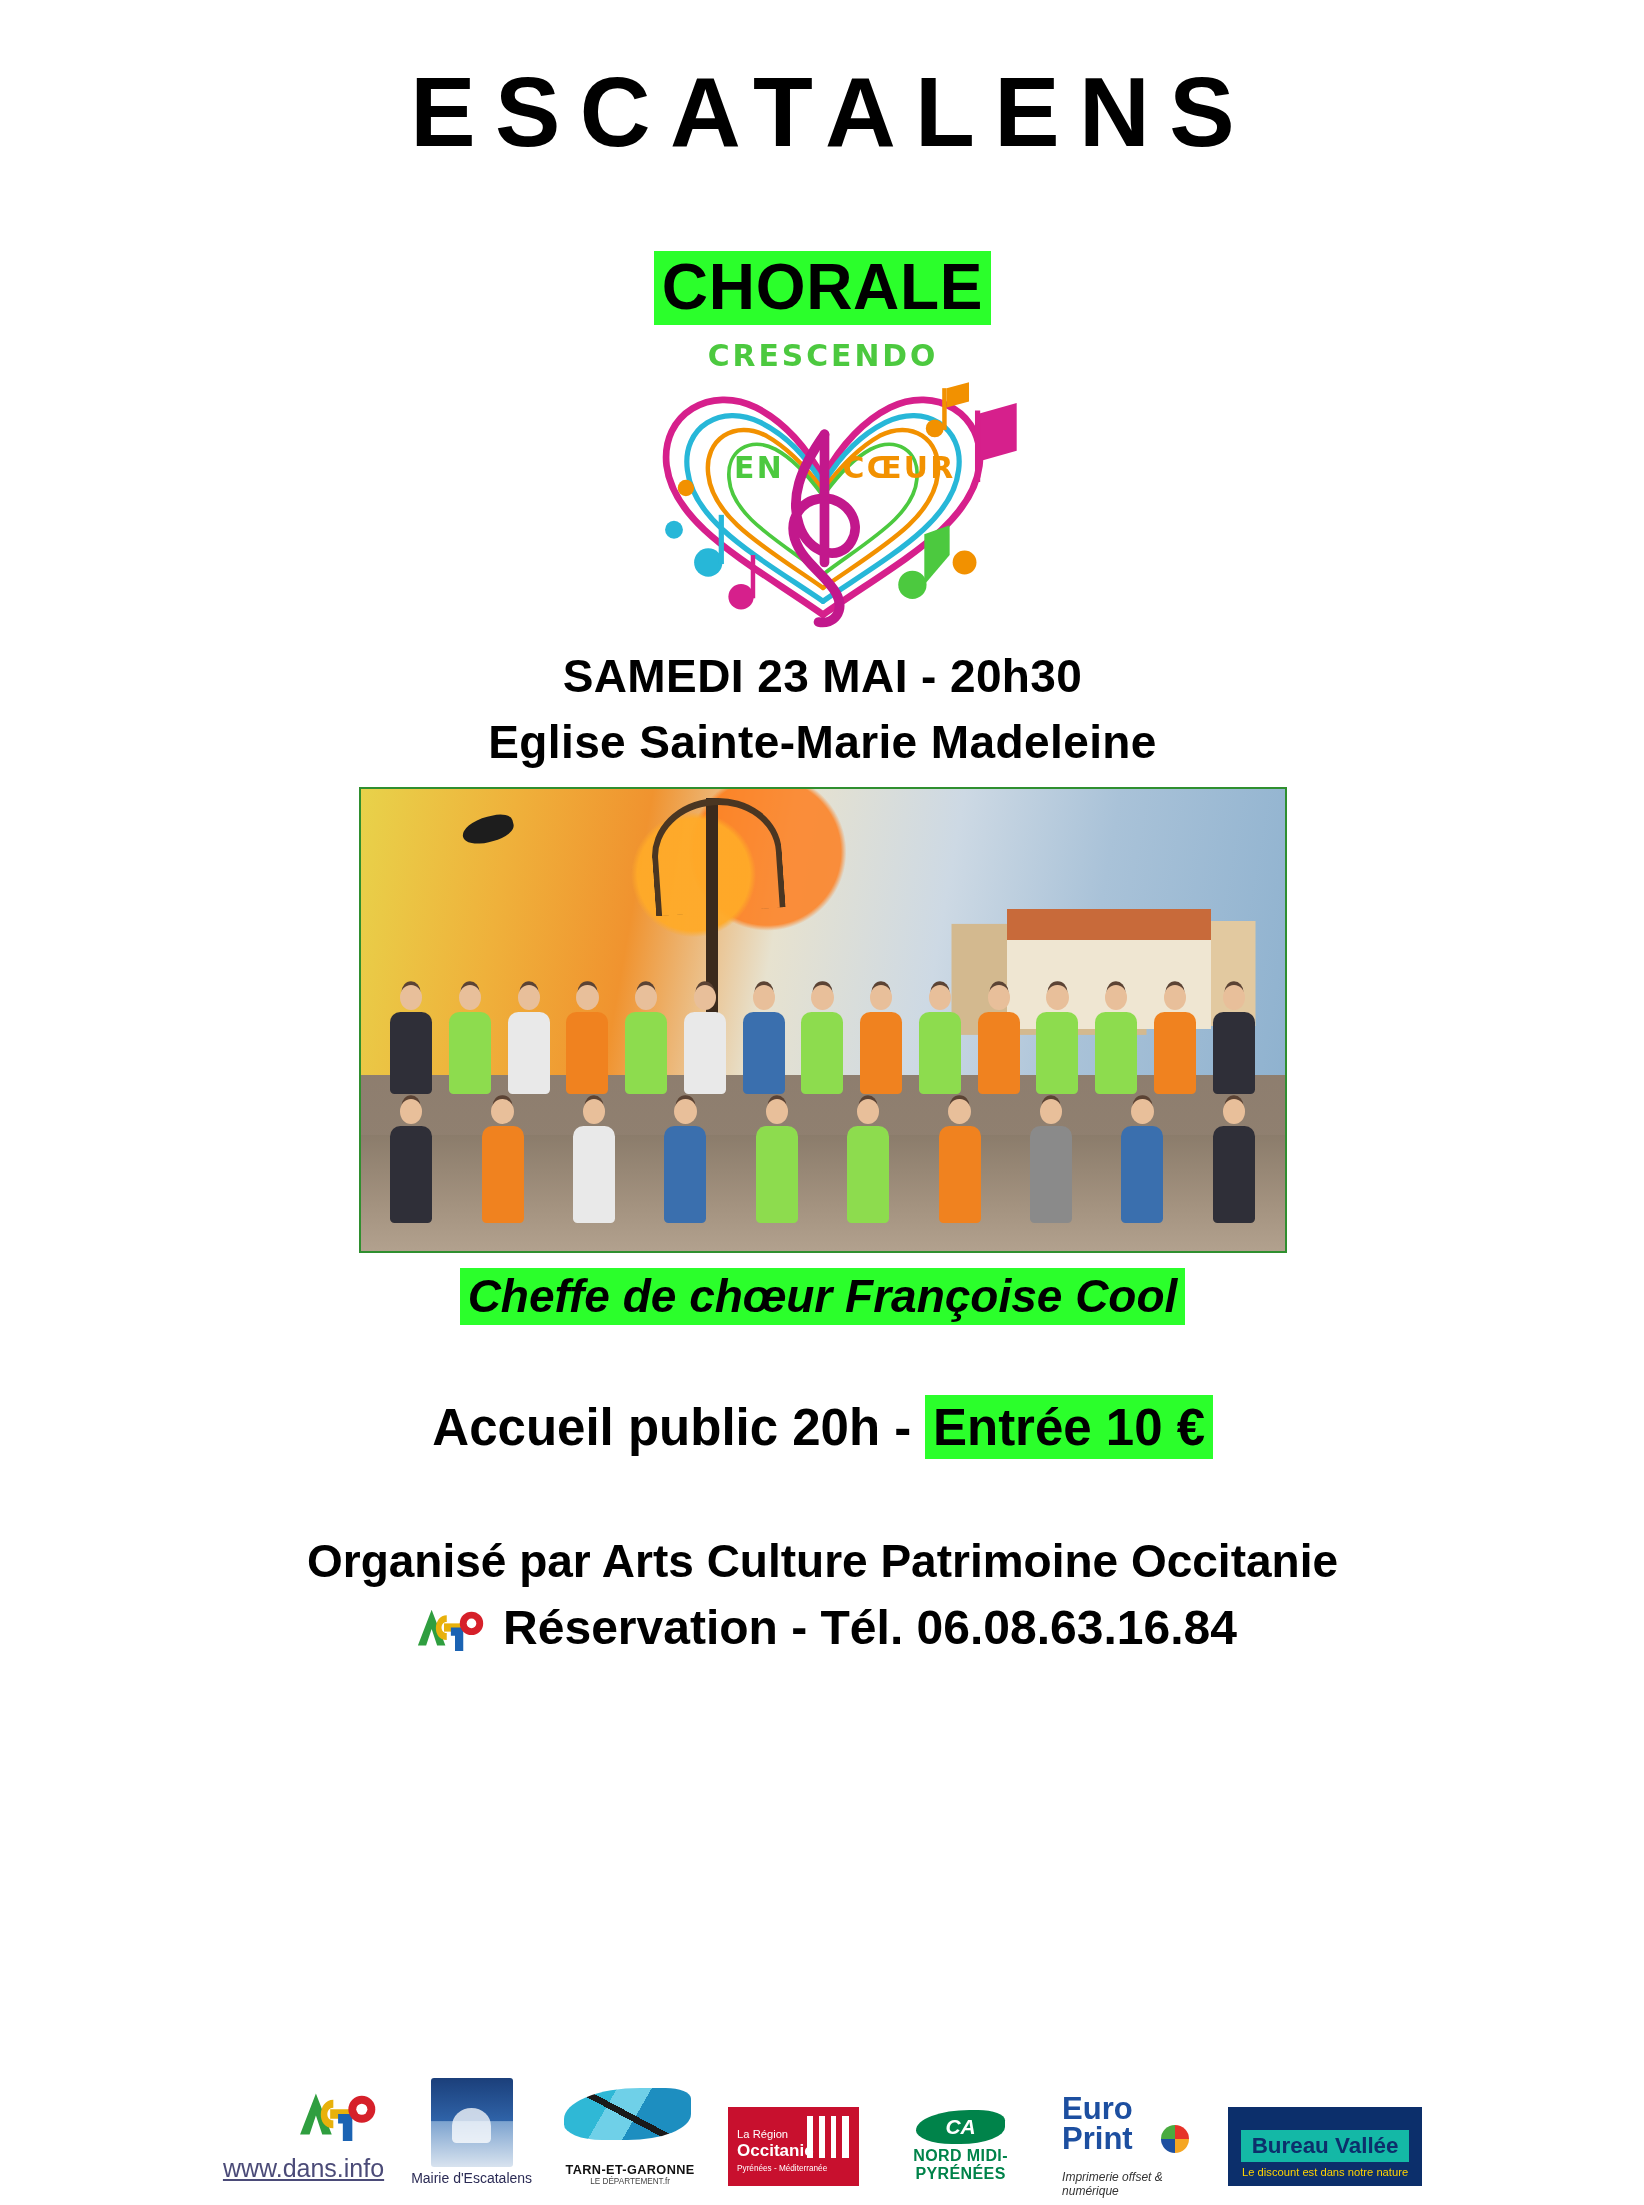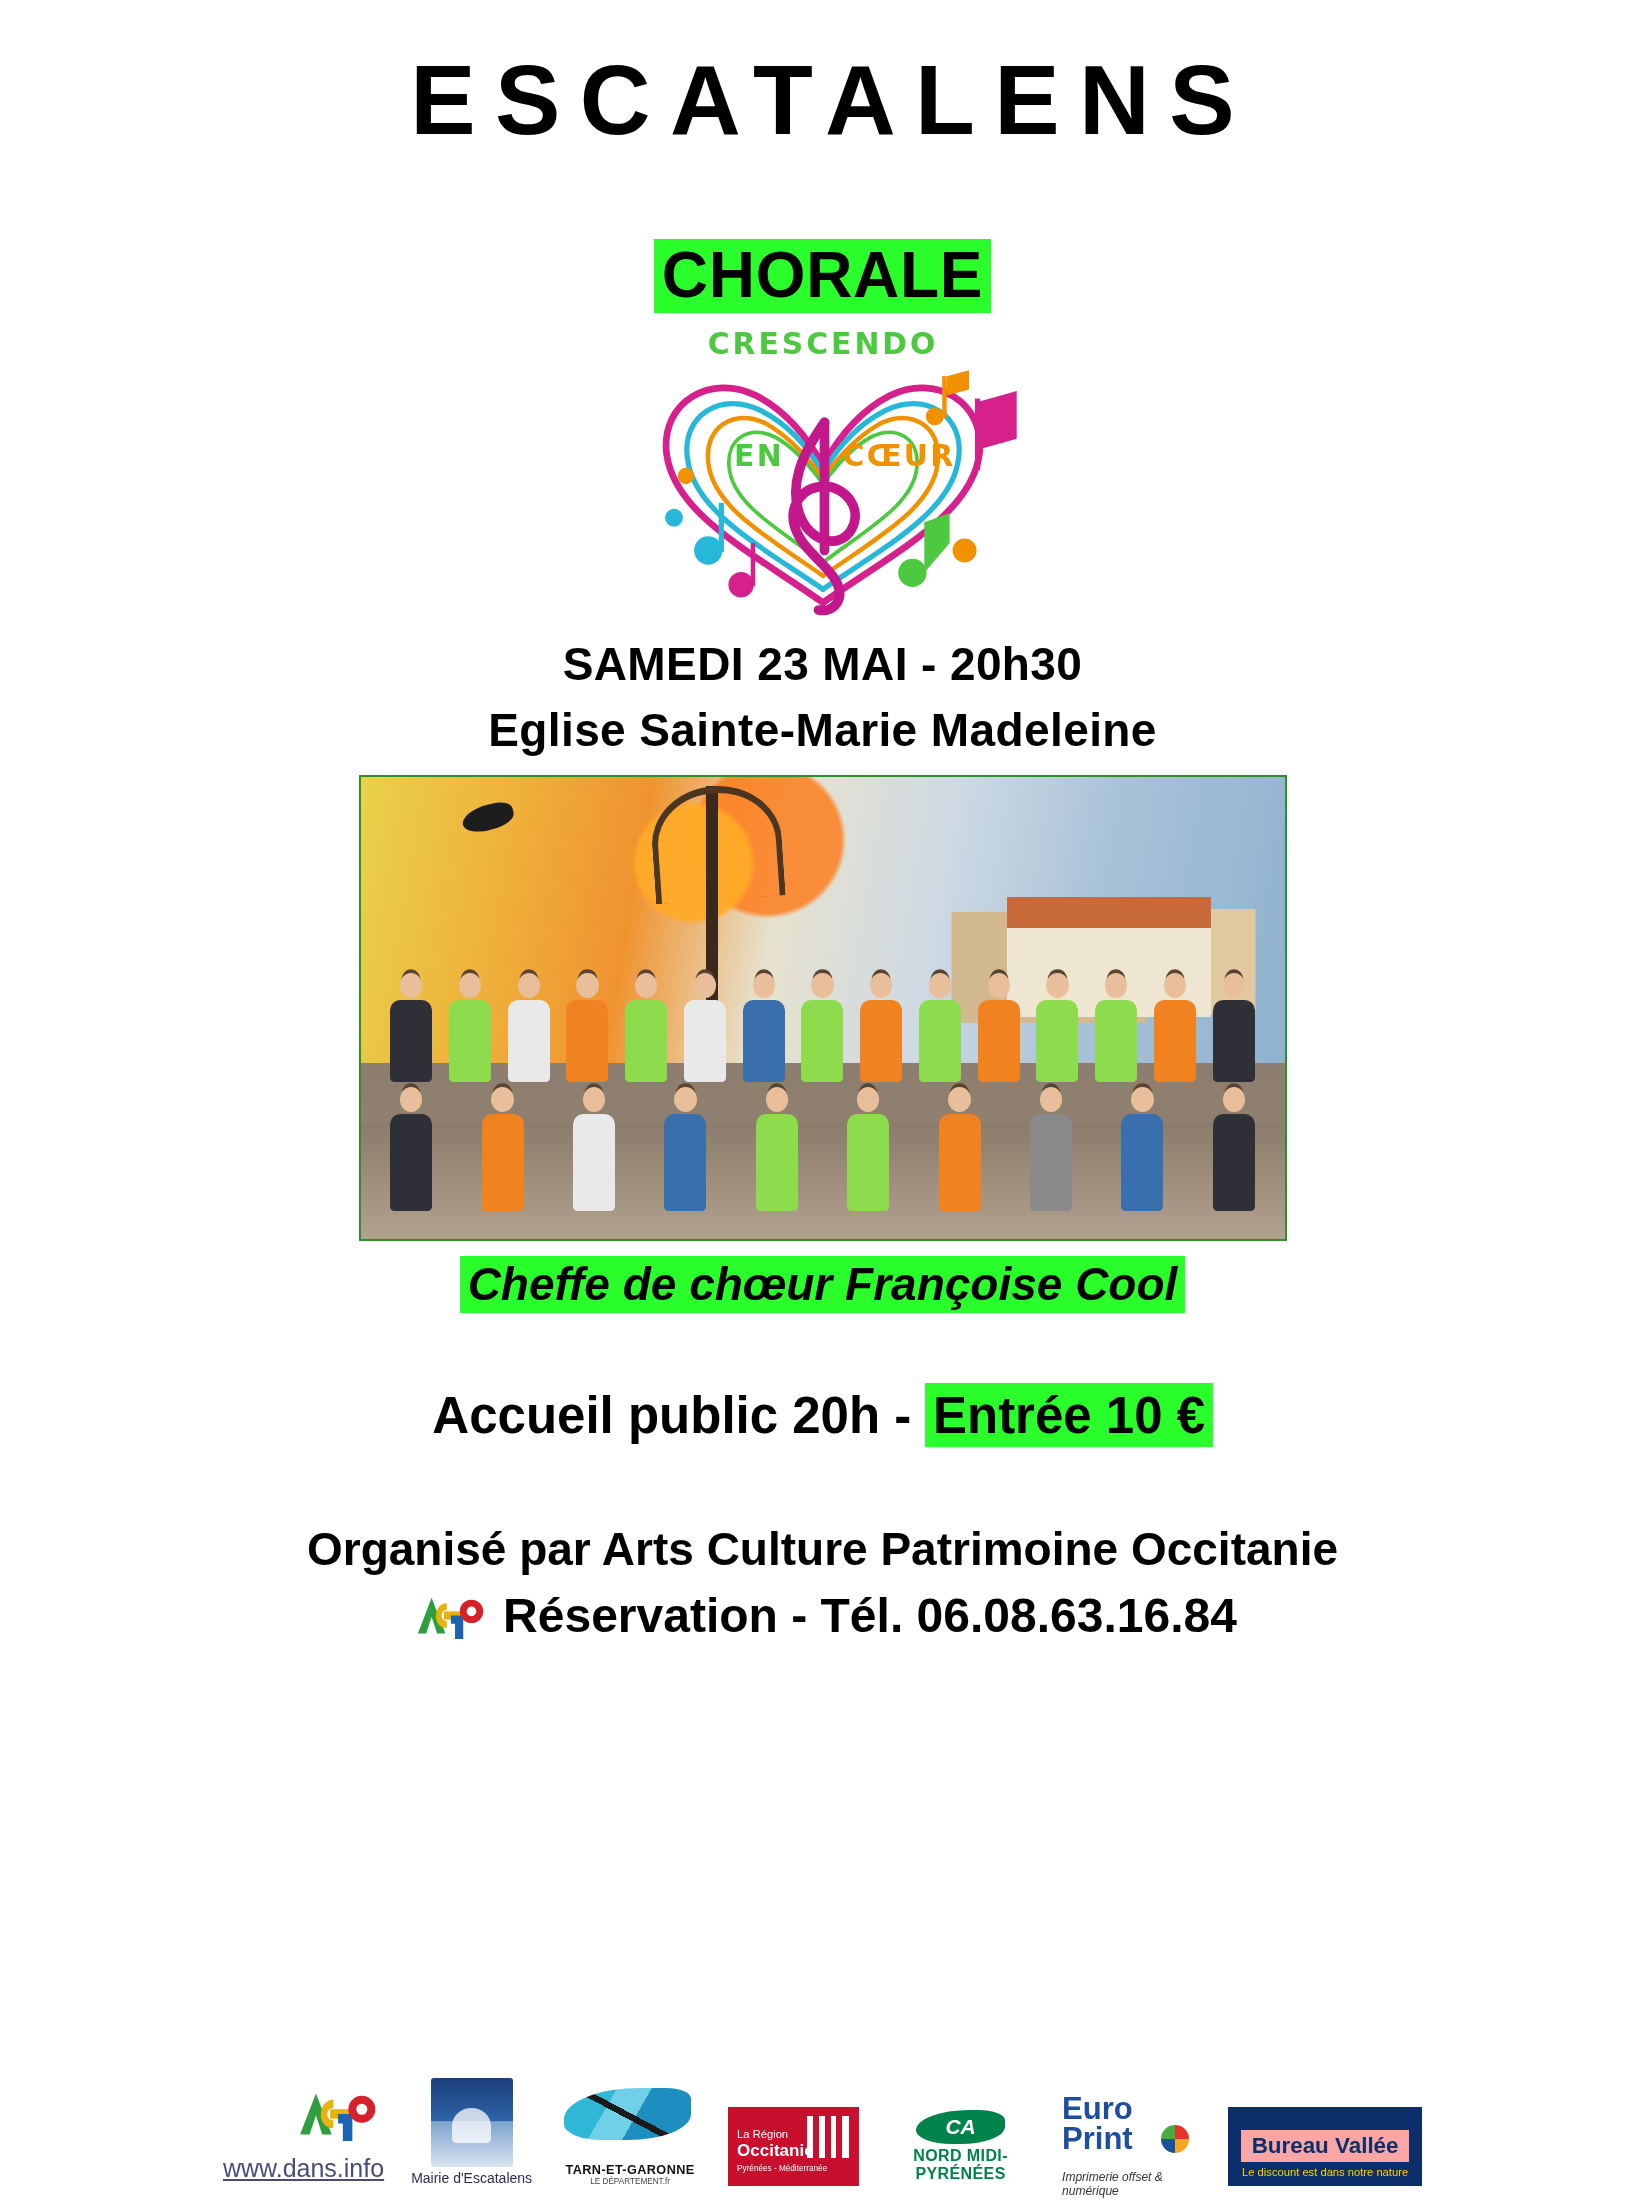--- a/index.html
+++ b/index.html
@@ -16,21 +16,21 @@
     overflow: hidden;
   }
   .poster {
     width: 1645px;
     height: 2205px;
     position: relative;
     display: flex;
     flex-direction: column;
     align-items: center;
     box-sizing: border-box;
-    padding-top: 46px;
+    padding-top: 58px;
   }
 
   
   .town-title {
     font-size: 98px;
     font-weight: bold;
     letter-spacing: 19.4px;
     text-indent: 19.4px;
     line-height: 1.12;
     text-align: center;
@@ -356,21 +356,21 @@
     width: 28px; height: 28px; border-radius: 50%;
     background: conic-gradient(#e63329 0 25%, #f5a623 0 50%, #1d4fa0 0 75%, #4aab3f 0 100%);
   }
   .bureau {
     width: 194px; height: 79px;
     background: #0c2f6b;
     display: flex; flex-direction: column; align-items: center; justify-content: center;
     gap: 4.5px;
   }
   .bv-top {
-    background: #fca5a5;
+    background: #14b8a6;
     color: #0c2f6b;
     font-size: 22.4px;
     font-weight: bold;
     padding: 3px 10.4px;
     white-space: nowrap;
     margin-top: 16px;
   }
   .bv-sub { color: #ffd400; font-size: 11.2px; }
 </style>
 </head>

